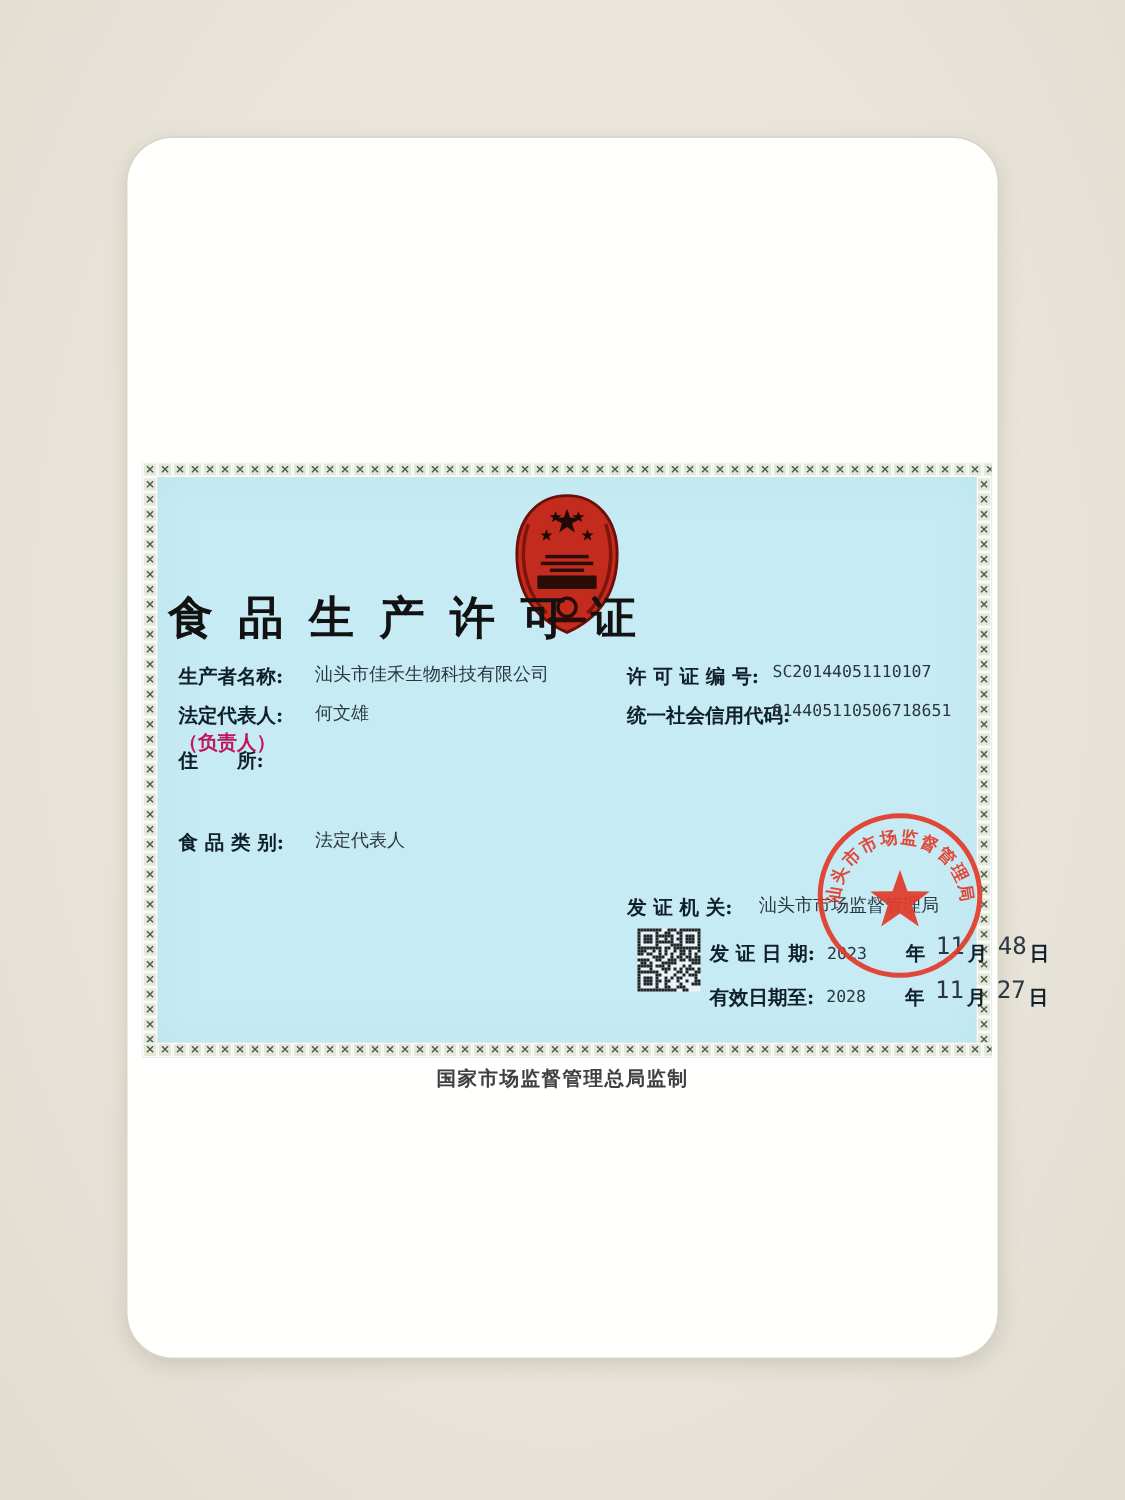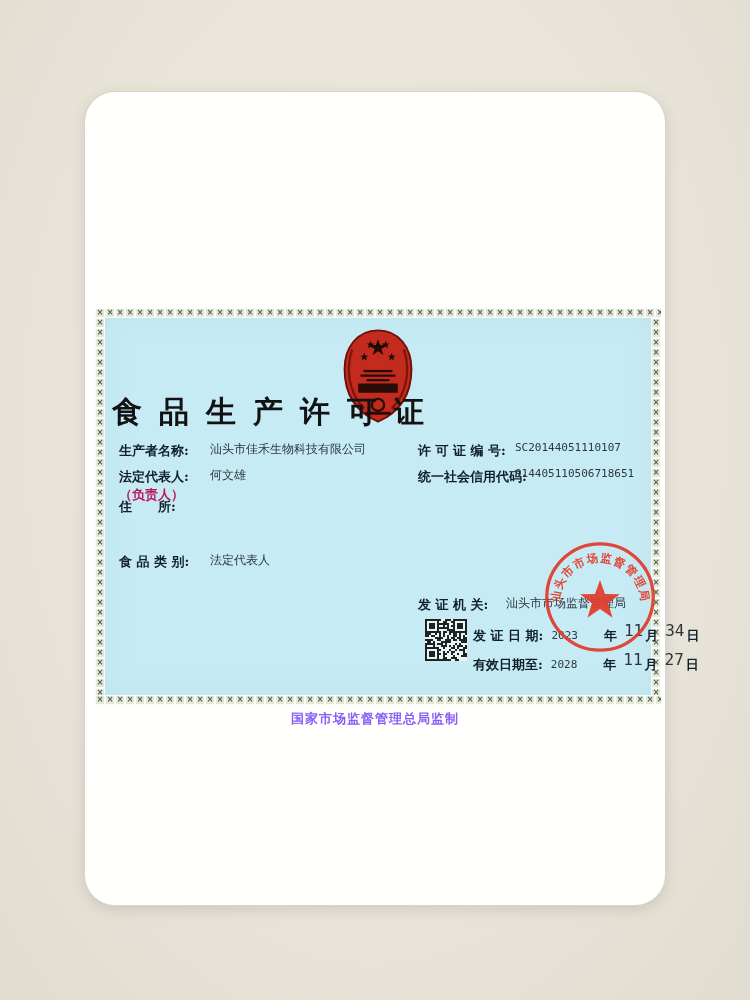--- a/index.html
+++ b/index.html
@@ -73,21 +73,21 @@
     position:absolute;left:330px;top:311px;width:42px;height:42px;
     display:grid;grid-template-columns:repeat(21,2px);grid-auto-rows:2px;
     background:#e9f4f6;
   }
   .qc{width:2px;height:2px;}
   .qc.on{background:#202326;}
   .seal{position:absolute;left:448px;top:232px;opacity:.92;}
   .footer{
     position:absolute;left:0;right:0;top:618px;text-align:center;
     font-family:"DejaVu Serif","DejaVu Sans",serif;
-    font-size:13px;font-weight:bold;color:#8b5cf6;letter-spacing:1px;
+    font-size:13px;font-weight:bold;color:#404040;letter-spacing:1px;
   }
 </style>
 </head>
 <body>
 
 <div class="photo">
   <div class="page">
 
     <div class="cert">
       <div class="frame top">
@@ -794,21 +794,21 @@
           <i class="qc"></i>
           <i class="qc"></i>
         </div>
 
       <div class="drow" style="top:318px">
         <span class="f-label">发 证 日 期:</span>
         <span class="num y">2023</span>
         <span class="f-label unit">年</span>
         <span class="num sup">11</span>
         <span class="f-label unit">月</span>
-        <span class="num sup">34</span>
+        <span class="num sup">48</span>
         <span class="f-label unit">日</span>
       </div>
 
       <div class="drow" style="top:347px">
         <span class="f-label">有效日期至:</span>
         <span class="num y">2028</span>
         <span class="f-label unit">年</span>
         <span class="num sup">11</span>
         <span class="f-label unit">月</span>
         <span class="num sup">27</span>

